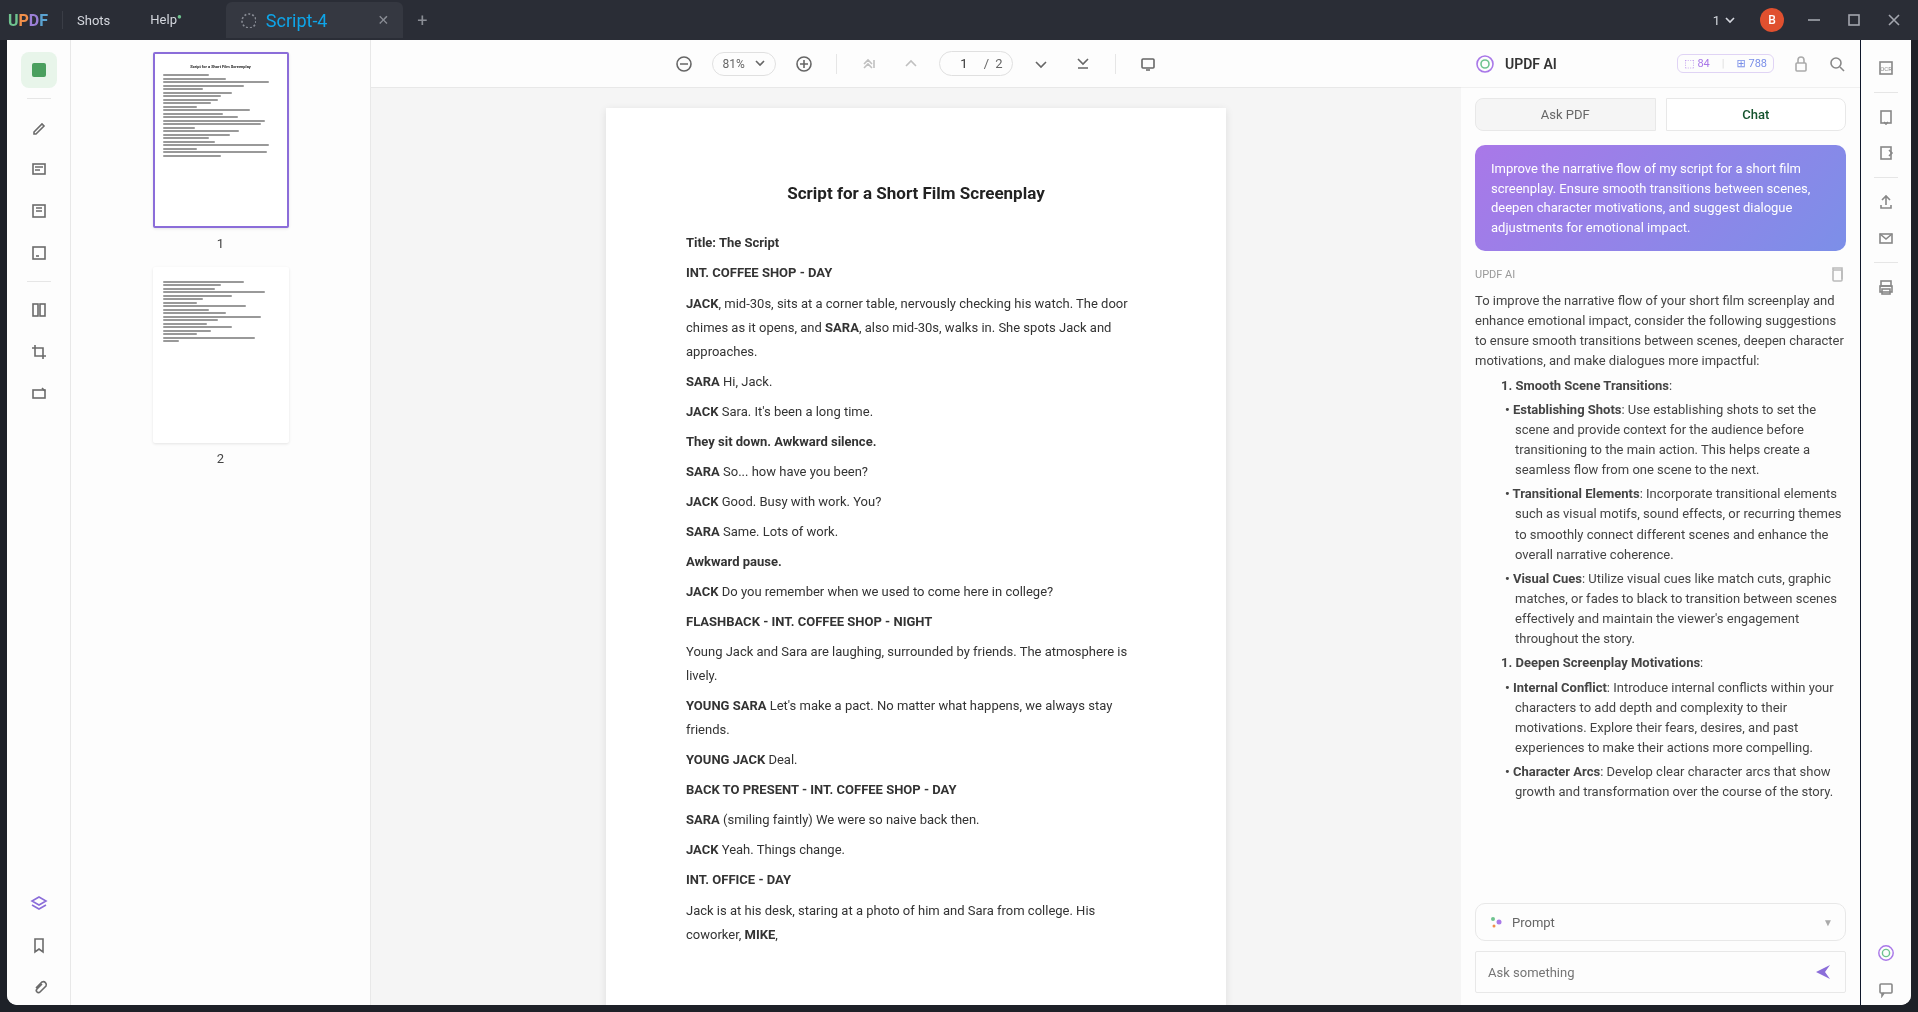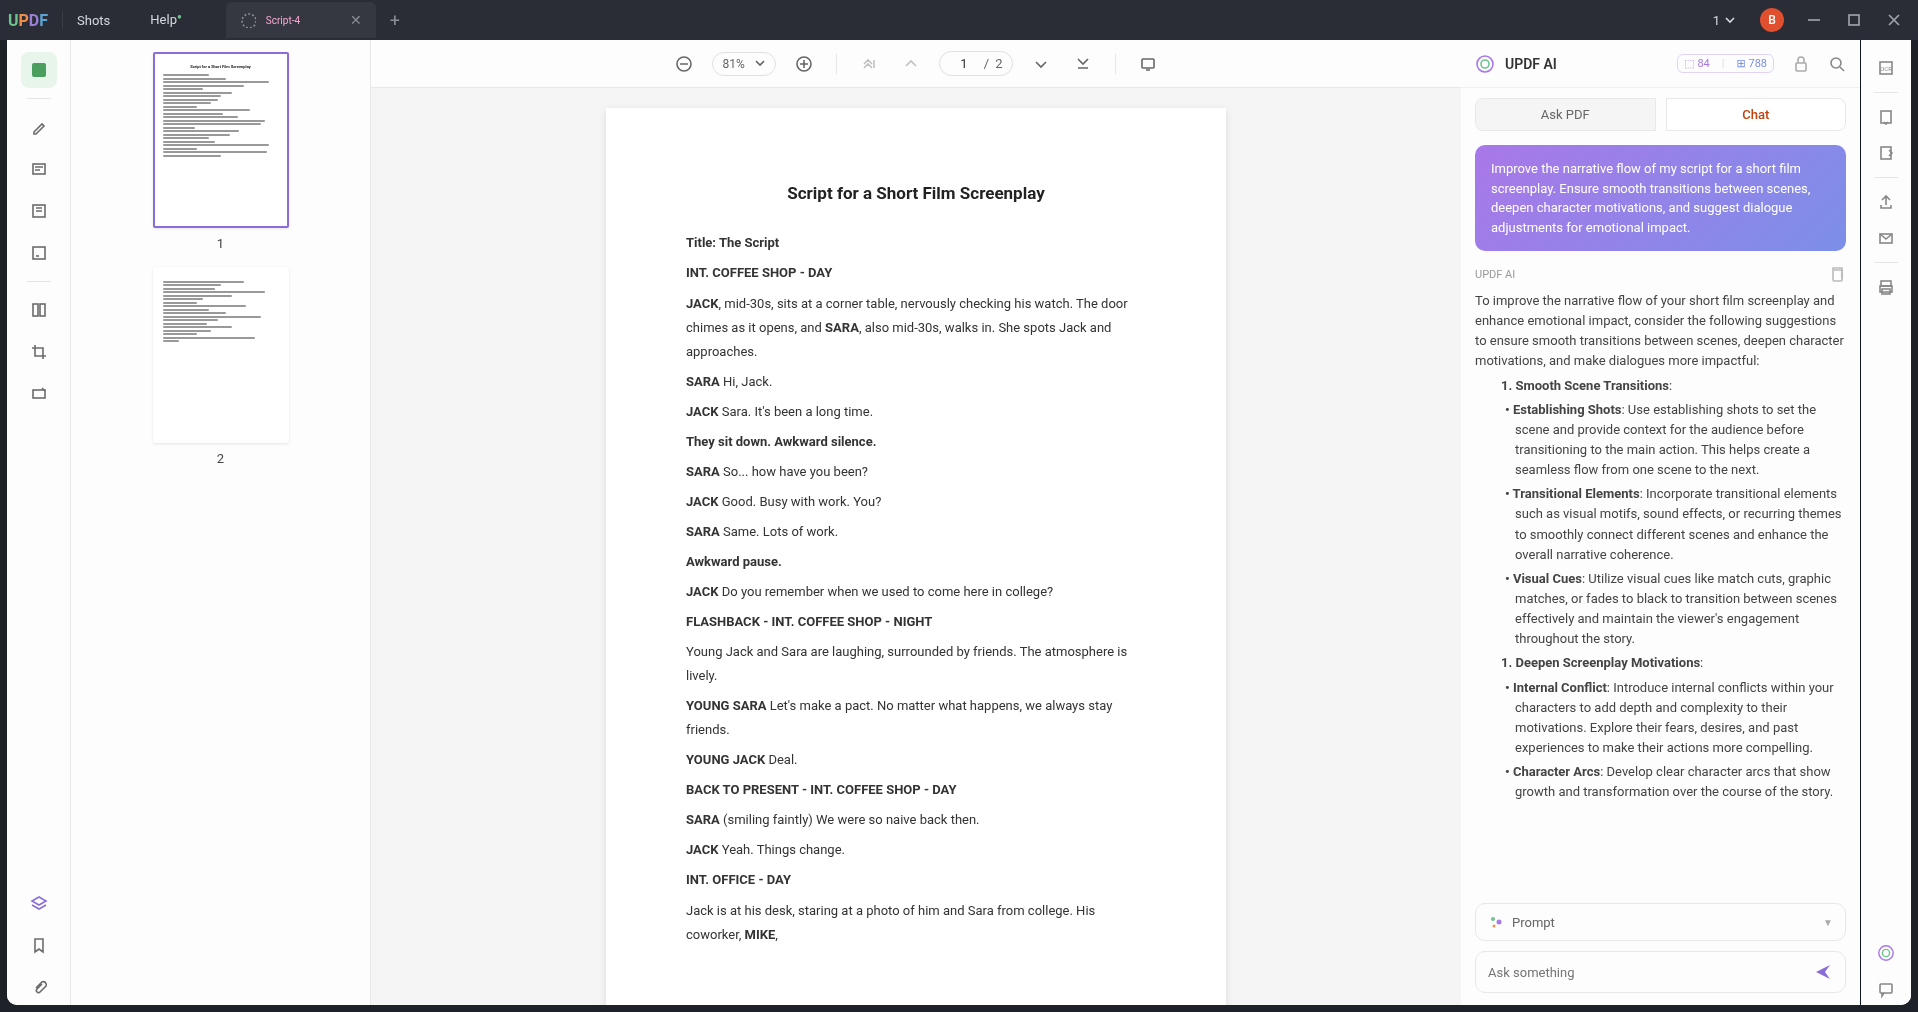--- a/index.html
+++ b/index.html
@@ -6,21 +6,21 @@
 body{background:#1e2128;overflow:hidden}
 .app{display:flex;flex-direction:column;height:1012px;width:1918px}
 .titlebar{height:40px;background:#2a2d36;display:flex;align-items:center;padding:0 8px;color:#bfc3cc}
 .logo{font-weight:700;font-size:16px;color:#9b7fd6;letter-spacing:0}
 .logo .u{color:#6fc38f}.logo .p{color:#f08f4a}.logo .d{color:#9b7fd6}.logo .f{color:#5aa3d2}
 .menu-sep{width:1px;height:18px;background:#3a3d46;margin:0 14px}
 .menu-item{margin-right:40px;font-size:13px;color:#d4d7de;cursor:pointer}
 .help-dot{color:#6fc38f;font-size:8px;vertical-align:super}
 .tab{display:flex;align-items:center;background:#353841;height:36px;padding:0 14px;margin-left:4px;border-radius:6px 6px 0 0}
 .tab-icon{width:16px;height:16px;opacity:.6;margin-right:10px}
-.tab-title{font-size:10px;color:#f9a8d4;margin-right:50px}
+.tab-title{font-size:18px;color:#0ea5e9;margin-right:50px}
 .tab-close{color:#8a8d95;font-size:14px;cursor:pointer}
 .new-tab{color:#8a8d95;font-size:18px;margin-left:14px;cursor:pointer}
 .titlebar-right{margin-left:auto;display:flex;align-items:center;gap:8px}
 .pill-btn{display:flex;align-items:center;gap:4px;padding:3px 10px;color:#d4d7de;font-size:13px}
 .avatar{width:24px;height:24px;border-radius:50%;background:#e0502f;color:#fff;display:flex;align-items:center;justify-content:center;font-size:12px;font-weight:500;margin:0 6px}
 .win-btn{width:32px;height:28px;display:flex;align-items:center;justify-content:center;color:#a3a6ae;cursor:pointer}
 .main{flex:1;display:flex;background:#fff;margin:0 7px 7px;border-radius:0 0 10px 10px;overflow:hidden}
 .left-rail{width:64px;background:#fdfdfd;border-right:1px solid #e8e8e8;display:flex;flex-direction:column;align-items:center;padding-top:12px;gap:6px}
 .rail-btn{width:36px;height:36px;display:flex;align-items:center;justify-content:center;border-radius:8px;cursor:pointer;color:#6b6b6b}
 .rail-btn.active{background:#e8f5ea}
@@ -48,35 +48,35 @@
 .ai-panel{width:400px;background:#fdfdfd;display:flex;flex-direction:column;border-right:1px solid #0f172a}
 .ai-header{height:48px;display:flex;align-items:center;padding:0 14px;gap:10px;border-bottom:1px solid #f0f0f0}
 .ai-logo{width:20px;height:20px}
 .ai-title{font-size:14px;font-weight:600;color:#333}
 .ai-badges{margin-left:auto;display:flex;gap:12px;border:1px solid #e0d4f5;border-radius:6px;padding:2px 6px;font-size:11px}
 .badge1{color:#a978e8}.badge2{color:#7a8fe8}
 .ai-tabs{display:flex;padding:10px 14px 0;gap:10px}
 .ai-tab{flex:1;text-align:center;padding:8px;font-size:13px;color:#666;cursor:pointer;border:1px solid #e8e8e8;background:#f5f5f5}
 .ai-tab:first-child{border-radius:8px 0 0 8px}
 .ai-tab:last-child{border-radius:0 8px 8px 0}
-.ai-tab.active{background:#fff;font-weight:500;color:#c2410c}
+.ai-tab.active{background:#fff;font-weight:500;color:#14532d}
 .ai-content{flex:1;overflow-y:auto;padding:14px}
 .user-bubble{background:linear-gradient(135deg,#a978e8,#7c8fe8);color:#fff;padding:14px 16px;border-radius:10px;font-size:13px;line-height:1.5;margin-bottom:14px}
 .ai-label{display:flex;align-items:center;justify-content:space-between;font-size:11px;color:#999;margin-bottom:8px}
 .copy-btn{width:18px;height:18px;color:#bbb;cursor:pointer}
 .ai-response{font-size:13px;color:#444;line-height:1.55}
 .ai-response p{margin-bottom:4px}
 .ai-response .h1{margin-left:26px;margin-top:2px}
 .ai-response .h1 .num{font-weight:700}
 .ai-response .b2{margin-left:40px;text-indent:-10px;margin-top:1px}
 .ai-response .b2::before{content:"• ";font-weight:700}
 .ai-input-area{padding:12px 14px}
 .prompt-select{display:flex;align-items:center;gap:8px;padding:10px 12px;border:1px solid #e8e8e8;border-radius:10px;margin-bottom:10px;font-size:13px;color:#666;cursor:pointer}
 .prompt-caret{margin-left:auto;color:#aaa;font-size:10px}
-.ai-input-box{display:flex;align-items:center;padding:10px 12px;border:1px solid #e8e8e8;border-radius:10px}
+.ai-input-box{display:flex;align-items:center;padding:10px 12px;border:1px solid #e8e8e8;border-radius:2px}
 .ai-input{flex:1;border:none;outline:none;font-size:13px;color:#666;background:transparent}
 .send-btn{width:20px;height:20px;color:#8b6dd9;cursor:pointer}
 .right-rail{width:50px;background:#fdfdfd;display:flex;flex-direction:column;align-items:center;padding-top:12px;gap:4px}
 .rr-btn{width:32px;height:32px;display:flex;align-items:center;justify-content:center;color:#888;cursor:pointer;border-radius:6px}
 .lock-icon{margin-left:8px;color:#aaa;width:18px}
 .search-icon{margin-left:8px;color:#888;width:18px;cursor:pointer}
 svg{width:18px;height:18px;stroke:currentColor;fill:none;stroke-width:1.6}
 .sparkle{width:16px;height:16px}
 </style>
 </head>

